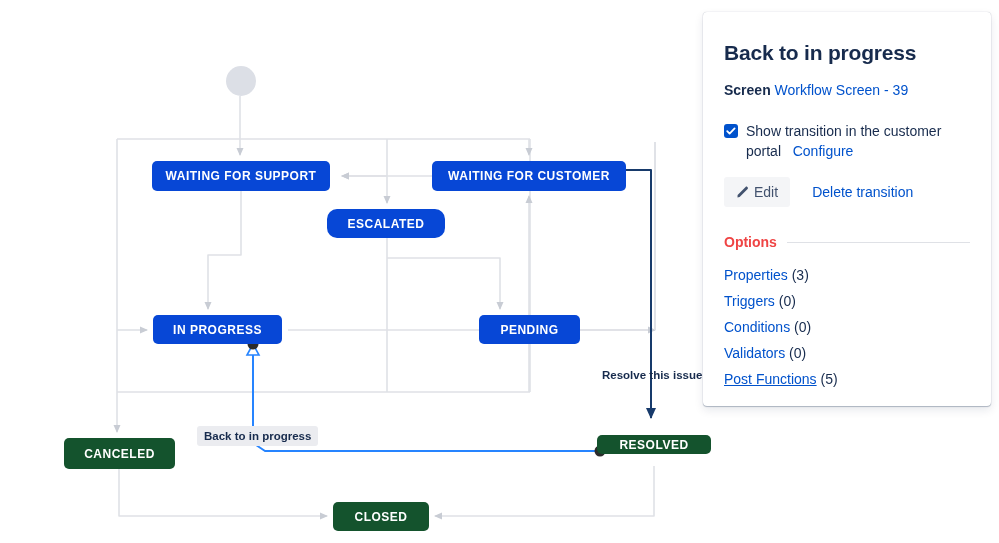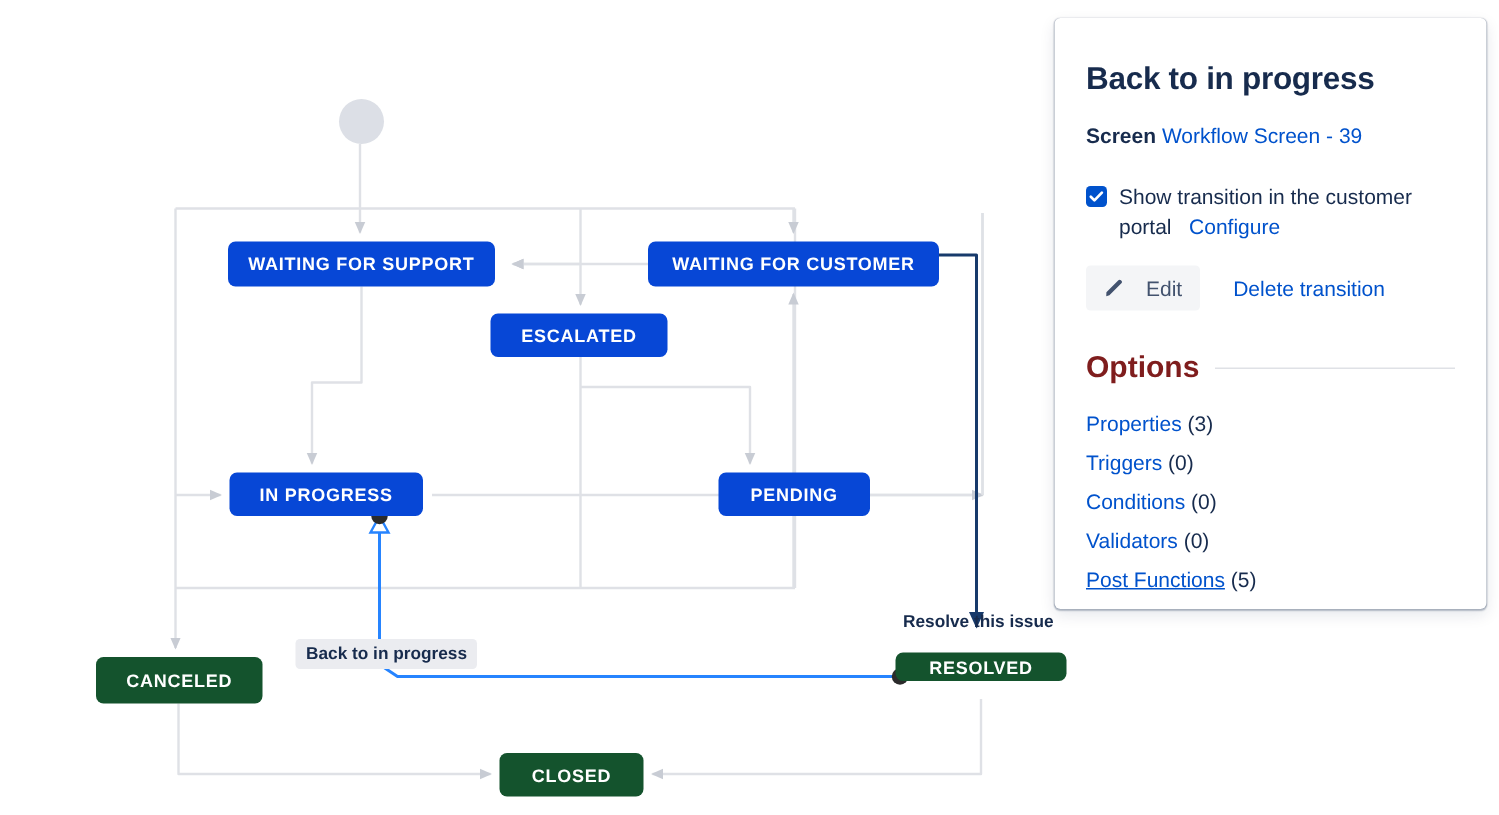--- a/index.html
+++ b/index.html
@@ -61,21 +61,20 @@
     font-size: 11.5px;
     font-weight: bold;
     border-radius: 3px;
     padding: 4px 7px;
     white-space: nowrap;
     cursor: pointer;
   }
   .edge-label.plain {
     background: transparent;
     padding: 0;
-    margin-top: 40px;
   }
 
   
   #panel {
     position: absolute;
     left: 703px;
     top: 12px;
     width: 288px;
     height: 394px;
     box-sizing: border-box;
@@ -134,21 +133,21 @@
     align-items: center;
   }
   .edit-btn {
     background: #f4f5f7;
     border: none;
     border-radius: 3px;
     height: 30px;
     padding: 0 12px;
     display: inline-flex;
     align-items: center;
-    gap: 14px;
+    gap: 4px;
     font-size: 14px;
     color: #42526e;
     cursor: pointer;
     font-family: "Liberation Sans", sans-serif;
   }
   .delete-link {
     margin-left: 22px;
     font-size: 14px;
     color: #0052cc;
     cursor: pointer;
@@ -156,23 +155,23 @@
   }
 
   .options-head {
     margin-top: 27px;
     display: flex;
     align-items: center;
     gap: 10px;
   }
   .options-head h3 {
     margin: 0;
-    font-size: 20px;
+    font-size: 14px;
     font-weight: bold;
-    color: #7f1d1d;
+    color: #ef4444;
   }
   .options-rule {
     flex: 1;
     height: 1px;
     background: #dfe1e6;
   }
   .opt-list { margin-top: 12px; }
   .opt-item {
     font-size: 14px;
     color: #172b4d;
@@ -249,21 +248,21 @@
       <polygon points="253,344 247,355 259,355" fill="#ffffff" stroke="#2684ff" stroke-width="1.6"></polygon>
 
       <circle cx="253" cy="344" r="5.5" fill="#2b2b2b"></circle>
       <circle cx="600" cy="451" r="5.5" fill="#2b2b2b"></circle>
     </svg>
 
     <div class="start-node" style="left:226px; top:66px; width:30px; height:30px;"></div>
 
     <div class="node blue" style="left:432px; top:161px; width:194px; height:30px;">WAITING FOR CUSTOMER</div>
     <div class="node blue" style="left:152px; top:161px; width:178px; height:30px;">WAITING FOR SUPPORT</div>
-    <div class="node blue" style="left:327px; top:209px; width:118px; height:29px;">ESCALATED</div>
+    <div class="node blue" style="left:327px; top:209px; width:118px; height:29px;border-radius:10px;">ESCALATED</div>
     <div class="node blue" style="left:153px; top:315px; width:129px; height:29px;">IN PROGRESS</div>
     <div class="node blue" style="left:479px; top:315px; width:101px; height:29px;">PENDING</div>
     <div class="node green" style="left:64px; top:438px; width:111px; height:31px;">CANCELED</div>
     <div class="node green" style="left:597px; top:435px; width:114px; height:19px;text-align:center;">RESOLVED</div>
     <div class="node green" style="left:333px; top:502px; width:96px; height:29px;">CLOSED</div>
 
     <div class="edge-label" style="left:197px; top:426px;">Back to in progress</div>
     <div class="edge-label plain" style="left:602px; top:369px;">Resolve this issue</div>
   </div>
 

